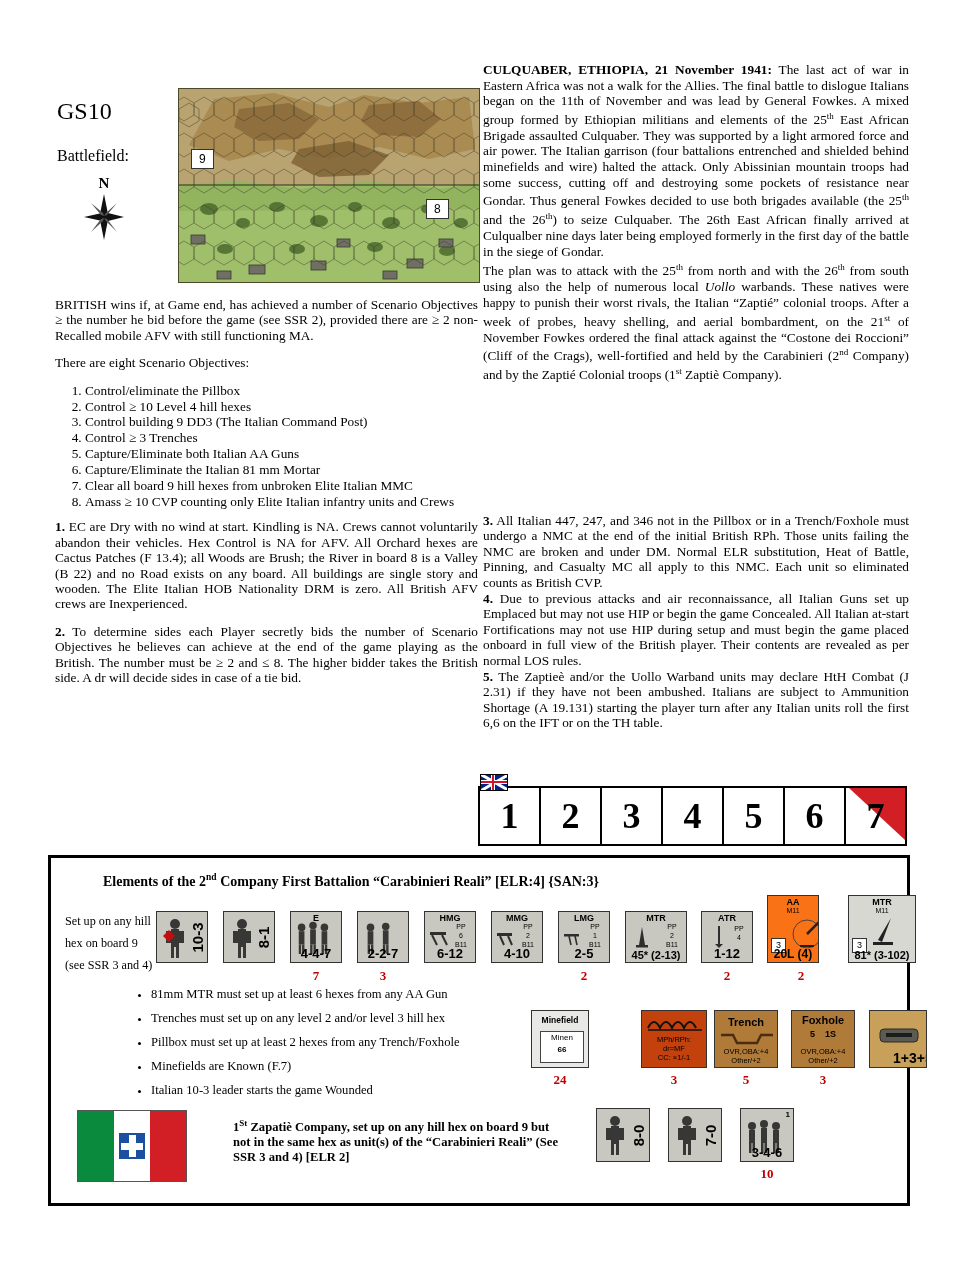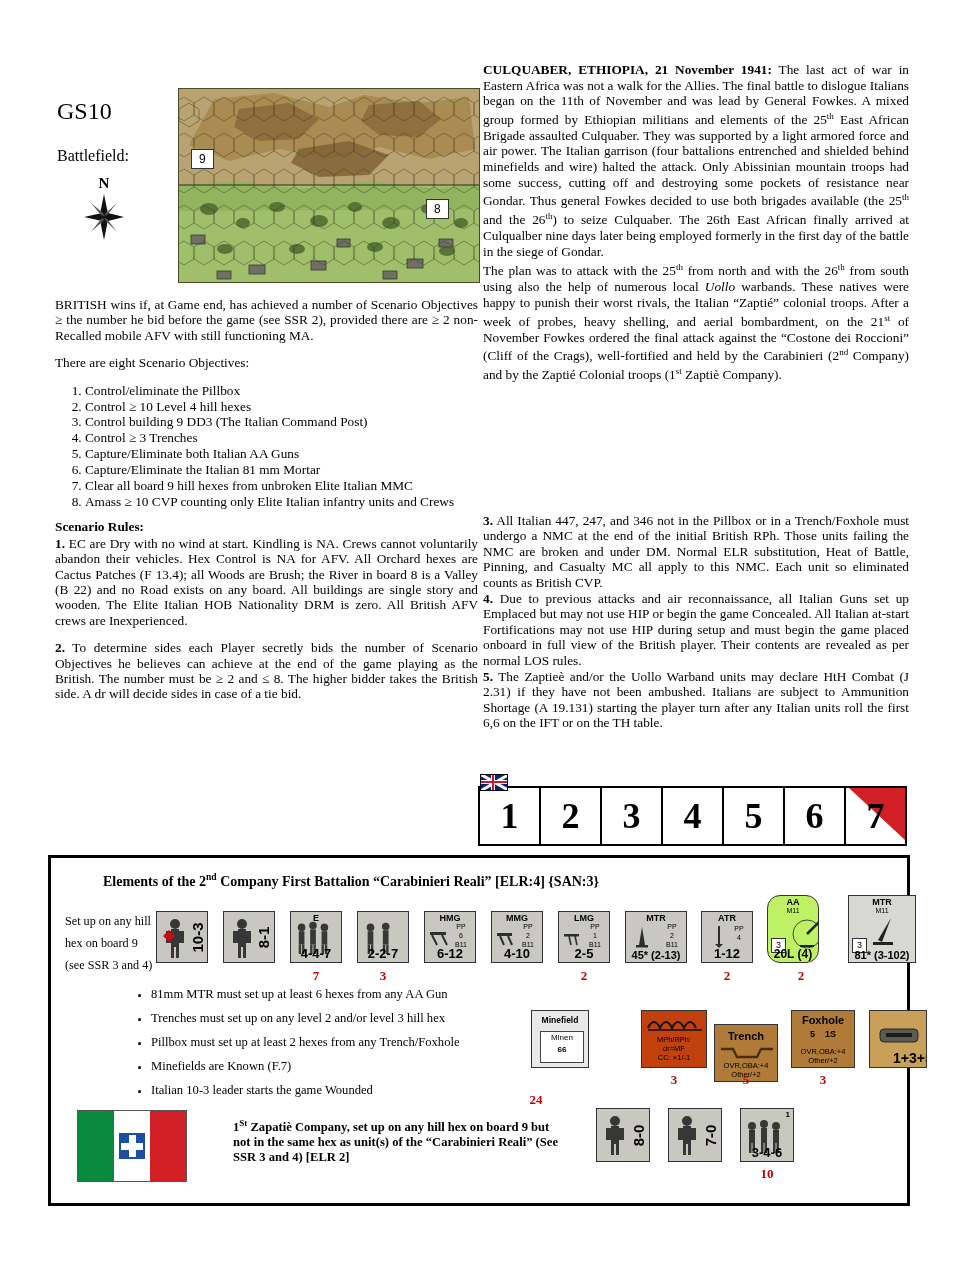--- a/index.html
+++ b/index.html
@@ -276,21 +276,20 @@
     <ol class="objectives">
       <li>Control/eliminate the Pillbox</li>
       <li>Control ≥ 10 Level 4 hill hexes</li>
       <li>Control building 9 DD3 (The Italian Command Post)</li>
       <li>Control ≥ 3 Trenches</li>
       <li>Capture/Eliminate both Italian AA Guns</li>
       <li>Capture/Eliminate the Italian 81 mm Mortar</li>
       <li>Clear all board 9 hill hexes from unbroken Elite Italian MMC</li>
       <li>Amass ≥ 10 CVP counting only Elite Italian infantry units and Crews</li>
     </ol>
-    <div class="rules-head">Scenario Rules:</div>
     <p class="sr"><b>1.</b><span> EC are Dry with no wind at start. Kindling is NA. Crews cannot voluntarily abandon their vehicles. Hex Control is NA for AFV. All Orchard hexes are Cactus Patches (F 13.4); all Woods are Brush; the River in board 8 is a Valley (B 22) and no Road exists on any board. All buildings are single story and wooden. The Elite Italian HOB Nationality DRM is zero. All British AFV crews are Inexperienced.</span></p>
     <p class="sr"><b>2.</b><span> To determine sides each Player secretly bids the number of Scenario Objectives he believes can achieve at the end of the game playing as the British. The number must be ≥ 2 and ≤ 8. The higher bidder takes the British side. A dr will decide sides in case of a tie bid.</span></p>
   </div>
 
 
   <div class="right-col">
     <p><b>CULQUABER, ETHIOPIA, 21 November 1941:</b><span> The last act of war in Eastern Africa was not a walk for the Allies. The final battle to dislogue Italians began on the 11th of November and was lead by General Fowkes. A mixed group formed by Ethiopian militians and elements of the 25</span><sup>th</sup><span> East African Brigade assaulted Culquaber. They was supported by a light armored force and air power. The Italian garrison (four battalions entrenched and shielded behind minefields and wire) halted the attack. Only Abissinian mountain troops had some success, cutting off and destroying some pockets of resistance near Gondar. Thus general Fowkes decided to use both brigades available (the 25</span><sup>th</sup><span> and the 26</span><sup>th</sup><span>) to seize Culquaber. The 26th East African finally arrived at Culqualber nine days later being employed formerly in the first day of the battle in the siege of Gondar.</span></p>
     <p class="para2"><span>The plan was to attack with the 25</span><sup>th</sup><span> from north and with the 26</span><sup>th</sup><span> from south using also the help of numerous local </span><i>Uollo</i><span> warbands. These natives were happy to punish their worst rivals, the Italian “Zaptié” colonial troops. After a week of probes, heavy shelling, and aerial bombardment, on the 21</span><sup>st</sup><span> of November Fowkes ordered the final attack against the “Costone dei Roccioni” (Cliff of the Crags), well-fortified and held by the Carabinieri (2</span><sup>nd</sup><span> Company) and by the Zaptié Colonial troops (1</span><sup>st</sup><span> Zaptiè Company).</span></p>
   </div>
 
@@ -462,21 +461,21 @@
       <div class="ctr-top">ATR</div>
       <svg class="fig" style="left:8px;top:12px;width:18px;height:26px;" viewBox="0 0 18 26">
         <rect x="8" y="2" width="2" height="18" fill="#222"></rect>
           <path d="M5 20 l4 4 l4 -4 Z" fill="#222"></path>
       </svg>
       <div class="ctr-mid" style="left:auto;right:3px;width:20px;text-align:center;top:12px;font-size:7px;">PP<br>4</div>
       <div class="ctr-horz-num">1-12</div>
     </div>
     <div class="qty" style="left:650px;top:110px;width:52px;">2</div>
 
-    <div class="ctr" style="left:716px;top:37px;width:52px;height:68px;background:#bef264;border-radius:13px;">
+    <div class="ctr" style="left:716px;top:37px;width:52px;height:68px;background:#f97316;">
       <div class="ctr-top">AA</div>
       <div style="position:absolute;left:0;right:0;top:11px;text-align:center;font-size:7px;font-family:'Liberation Sans',sans-serif;">M11</div>
       <svg style="position:absolute;left:14px;top:18px;width:50px;height:36px;" viewBox="0 0 50 36">
         <circle cx="25" cy="20" r="14" fill="none" stroke="#444" stroke-width="1"></circle>
         <path d="M25 20 L40 5" stroke="#222" stroke-width="2.5"></path>
         <path d="M18 32 L32 32" stroke="#222" stroke-width="2"></path>
       </svg>
       <div style="position:absolute;left:3px;top:42px;width:13px;height:13px;border:1px solid #333;background:#fff;font-size:9px;text-align:center;line-height:13px;font-family:'Liberation Sans',sans-serif;">3</div>
       <div class="ctr-horz-num" style="font-size:12px;">20L (4)</div>
     </div>
@@ -490,32 +489,32 @@
           <rect x="4" y="26" width="20" height="3" fill="#222"></rect>
       </svg>
       <div style="position:absolute;left:3px;top:42px;width:13px;height:13px;border:1px solid #333;background:#fff;font-size:9px;text-align:center;line-height:13px;font-family:'Liberation Sans',sans-serif;">3</div>
       <div class="ctr-horz-num" style="font-size:11px;">81*  (3-102)</div>
     </div>
 
     <div class="ctr minefield-ctr" style="left:480px;top:152px;width:58px;height:58px;">
       <div class="ctr-top" style="font-size:8.5px;top:4px;">Minefield</div>
       <div style="position:absolute;left:8px;top:20px;width:42px;height:30px;border:1px solid #444;background:#fff;font-size:8px;text-align:center;line-height:12px;font-family:'Liberation Sans',sans-serif;">Minen<br><b>66</b></div>
     </div>
-    <div class="qty" style="left:456px;top:214px;width:58px;margin-top:20px;">24</div>
+    <div class="qty" style="left:480px;top:214px;width:58px;">24</div>
 
     <div class="ctr" style="left:590px;top:152px;width:66px;height:58px;background:#c2410c;">
       <svg style="position:absolute;left:4px;top:3px;width:58px;height:20px;" viewBox="0 0 58 20">
         <path d="M2 14 Q8 2 14 14 Q20 2 26 14 Q32 2 38 14 Q44 2 50 14" fill="none" stroke="#111" stroke-width="2"></path>
         <path d="M2 16 L56 16" stroke="#111" stroke-width="1.4"></path>
       </svg>
       <div style="position:absolute;left:2px;right:2px;top:24px;text-align:center;font-size:7.5px;line-height:9px;font-family:'Liberation Sans',sans-serif;">MPh/RPh:<br>dr=MF<br>CC: ×1/-1</div>
     </div>
     <div class="qty" style="left:590px;top:214px;width:66px;">3</div>
 
-    <div class="ctr trench-ctr" style="left:663px;top:152px;width:64px;height:58px;margin-top:14px;">
+    <div class="ctr trench-ctr" style="left:663px;top:152px;width:64px;height:58px;">
       <div class="ctr-top" style="font-size:11px;top:5px;color:#000;">Trench</div>
       <svg style="position:absolute;left:6px;top:20px;width:52px;height:18px;" viewBox="0 0 52 18">
         <path d="M0 4 L12 4 L16 12 L36 12 L40 4 L52 4" fill="none" stroke="#4a2d10" stroke-width="2.4"></path>
       </svg>
       <div style="position:absolute;left:0;right:0;bottom:2px;text-align:center;font-size:7.5px;line-height:9px;font-family:'Liberation Sans',sans-serif;">OVR,OBA:+4<br>Other/+2</div>
     </div>
     <div class="qty" style="left:663px;top:214px;width:64px;">5</div>
 
     <div class="ctr foxhole-ctr" style="left:740px;top:152px;width:64px;height:58px;">
       <div class="ctr-top" style="font-size:11px;top:3px;color:#000;">Foxhole</div>

